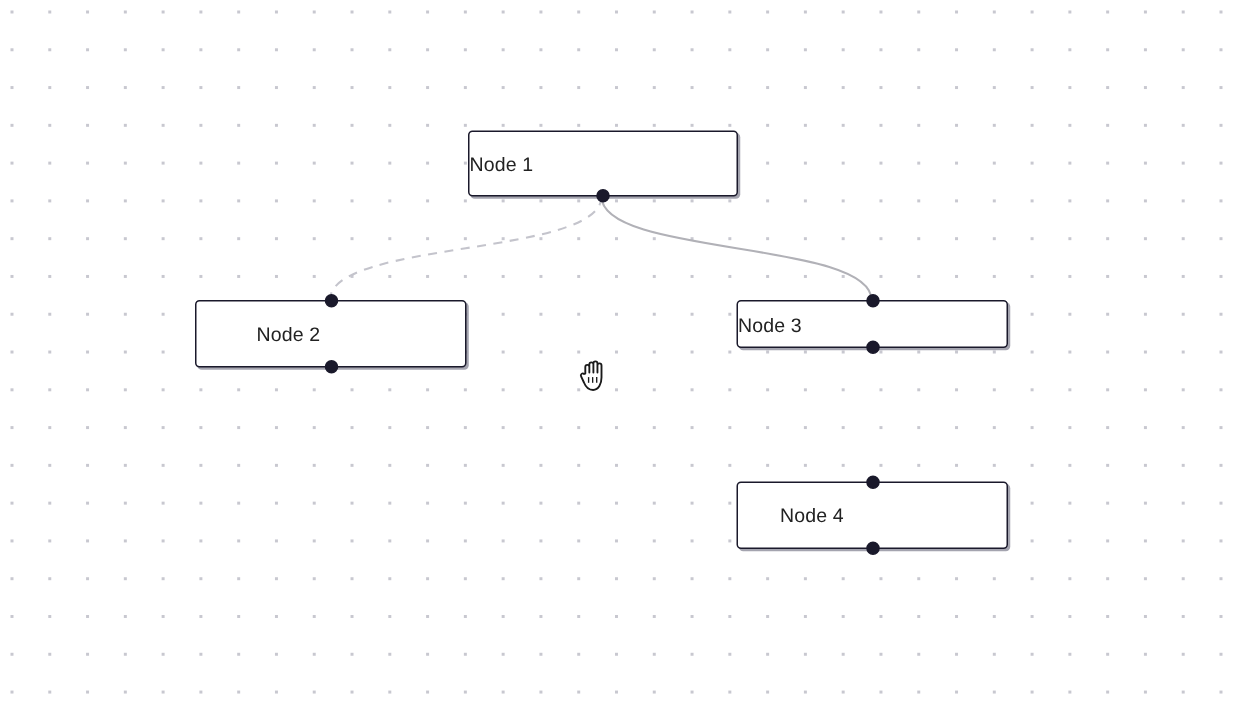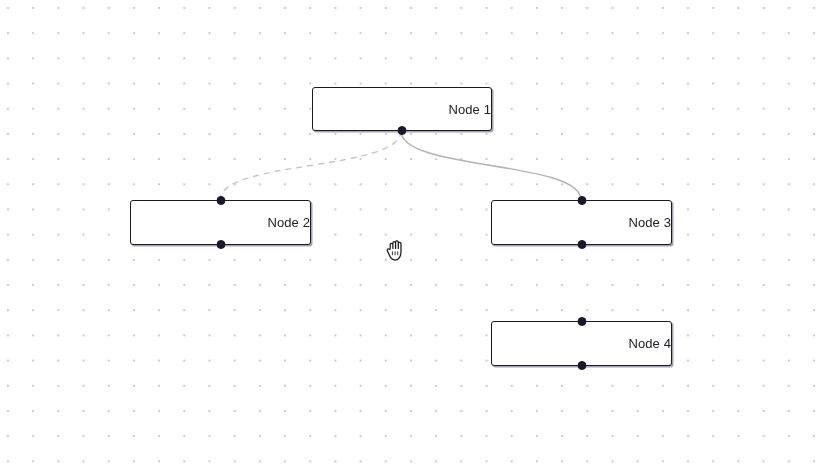--- a/index.html
+++ b/index.html
@@ -36,21 +36,21 @@
 
   
   .node {
     position: absolute;
     background: #ffffff;
     border: 1px solid #1a192b;
     border-radius: 3px;
     box-shadow: 1.5px 1.5px 0 0 rgba(90, 90, 110, 0.55);
     display: flex;
     align-items: center;
-    justify-content: flex-end;
+    justify-content: flex-start;
     z-index: 3;
   }
 
   .node-label {
     font-family: "Liberation Sans", sans-serif;
     font-size: 13px;
     line-height: 1;
     color: #222222;
     letter-spacing: 0.1px;
     user-select: none;
@@ -88,27 +88,27 @@
   <svg id="edges" viewBox="0 0 822 468" width="822" height="468">
     <path class="edge-path" id="edge-0" fill="none" stroke="#c4c4cc" stroke-width="1.4" stroke-dasharray="6,5" stroke-linecap="butt" d="M 401,131 C 401,171 220,160 220,200"></path>
     <path class="edge-path" id="edge-1" fill="none" stroke="#b1b1b7" stroke-width="1.4" stroke-linecap="butt" d="M 401,131 C 401,171 581,160 581,200"></path>
   </svg>
 
   <div class="node" id="nodebox-0" style="left: 312px; top: 87px; width: 180px; height: 44px;">
     <span class="node-label">Node 1</span>
     <span class="handle bottom"></span>
   </div>
 
-  <div class="node" id="nodebox-1" style="left: 130px; top: 200px; width: 181px; height: 45px;">
+  <div class="node" id="nodebox-1" style="left: 130px; top: 200px; width: 181px; height: 45px; padding-left: 40px;">
     <span class="node-label">Node 2</span>
     <span class="handle top"></span>
     <span class="handle bottom"></span>
   </div>
 
-  <div class="node" id="nodebox-2" style="left: 491px; top: 200px; width: 181px; height: 45px;">
+  <div class="node" id="nodebox-2" style="left: 491px; top: 200px; width: 181px; height: 32px;">
     <span class="node-label">Node 3</span>
     <span class="handle top"></span>
     <span class="handle bottom"></span>
   </div>
 
   <div class="node" id="nodebox-3" style="left: 491px; top: 321px; width: 181px; height: 45px; padding-left: 28px;">
     <span class="node-label">Node 4</span>
     <span class="handle top"></span>
     <span class="handle bottom"></span>
   </div>

